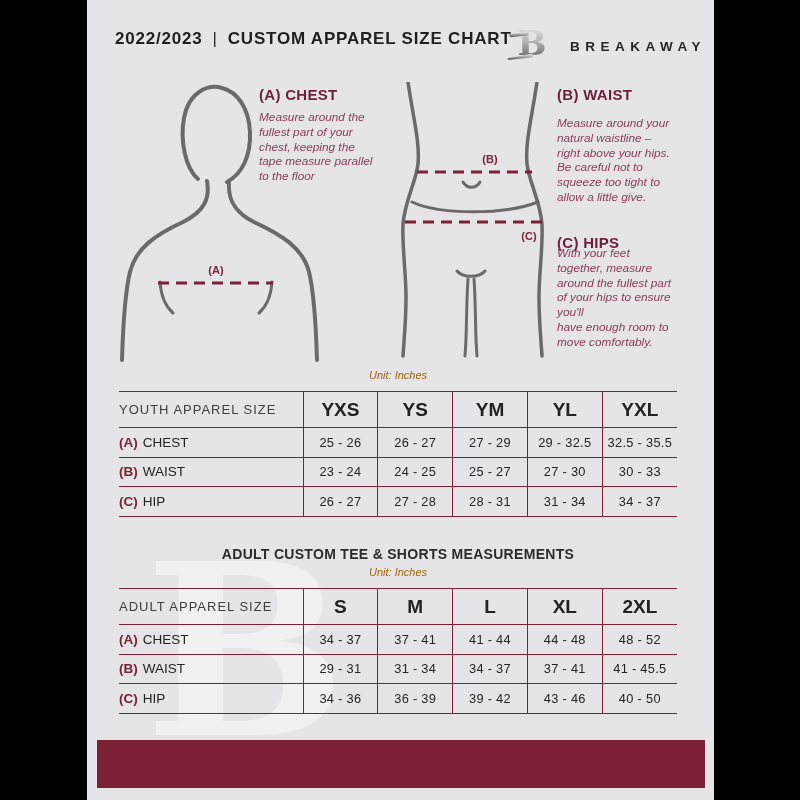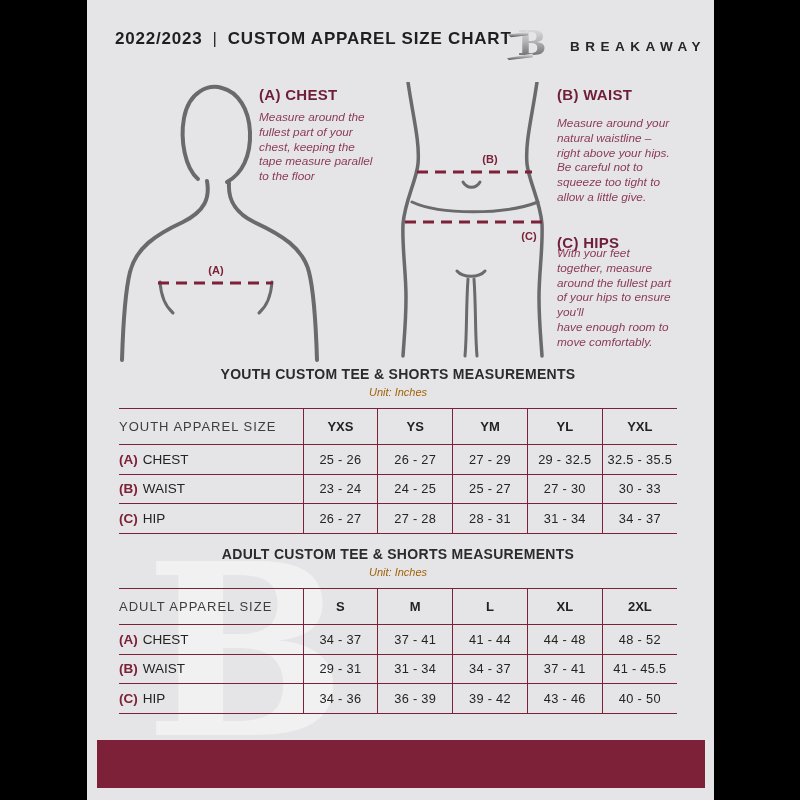--- a/index.html
+++ b/index.html
@@ -39,21 +39,21 @@
   .t-title{font-weight:bold;font-size:14px;letter-spacing:0.3px;color:#2b2b2b;line-height:17px;}
   .t-unit{font-style:italic;font-size:11px;color:#a16207;line-height:17px;margin-top:1px;}
   table.size-table{border-collapse:collapse;table-layout:fixed;width:558px;margin-top:7px;}
   table.size-table th,table.size-table td{border-top:1.5px solid #7c2137;border-bottom:1.5px solid #7c2137;
       padding:0;vertical-align:middle;}
   table.size-table th+th,table.size-table td+td{border-left:1.5px solid #7c2137;}
   table.size-table thead tr{height:36px;}
   table.size-table tbody tr{height:29.5px;}
   col.c-label{width:184px;}
   th.label-col{font-weight:normal;font-size:13px;letter-spacing:1px;color:#3e3e3e;text-align:left;padding-left:16px;}
-  th.size-col{font-weight:bold;font-size:13px;color:#222;text-align:center;}
+  th.size-col{font-weight:bold;font-size:19px;color:#222;text-align:center;}
   td.label-col{text-align:left;padding-left:18px;font-size:13.5px;color:#232323;}
   td.label-col .pfx{font-weight:bold;color:#7c2137;margin-right:5px;}
   td.val{font-size:12.8px;color:#242424;letter-spacing:0.3px;}
 
   
   .footer-bar{position:absolute;left:10px;top:740px;width:608px;height:48px;background:#7c2137;z-index:2;}
 
   .letterbox{position:absolute;top:0;width:87px;height:800px;background:#000;}
   .lb-left{left:0;} .lb-right{left:714px;width:86px;}
 </style>
@@ -138,21 +138,20 @@
     <div class="sec-h h-hips">(C) HIPS</div>
     <div class="sec-p p-hips">With your feet
 together, measure
 around the fullest part
 of your hips to ensure
 you'll
 have enough room to
 move comfortably.</div>
 
     <div class="tblock tb-youth">
-      <div class="t-title">YOUTH CUSTOM TEE &amp; SHORTS MEASUREMENTS</div>
       <div class="t-unit">Unit: Inches</div>
       <table class="size-table">
         <colgroup>
             <col class="c-label">
             <col>
             <col>
             <col>
             <col>
             <col>
           </colgroup>

